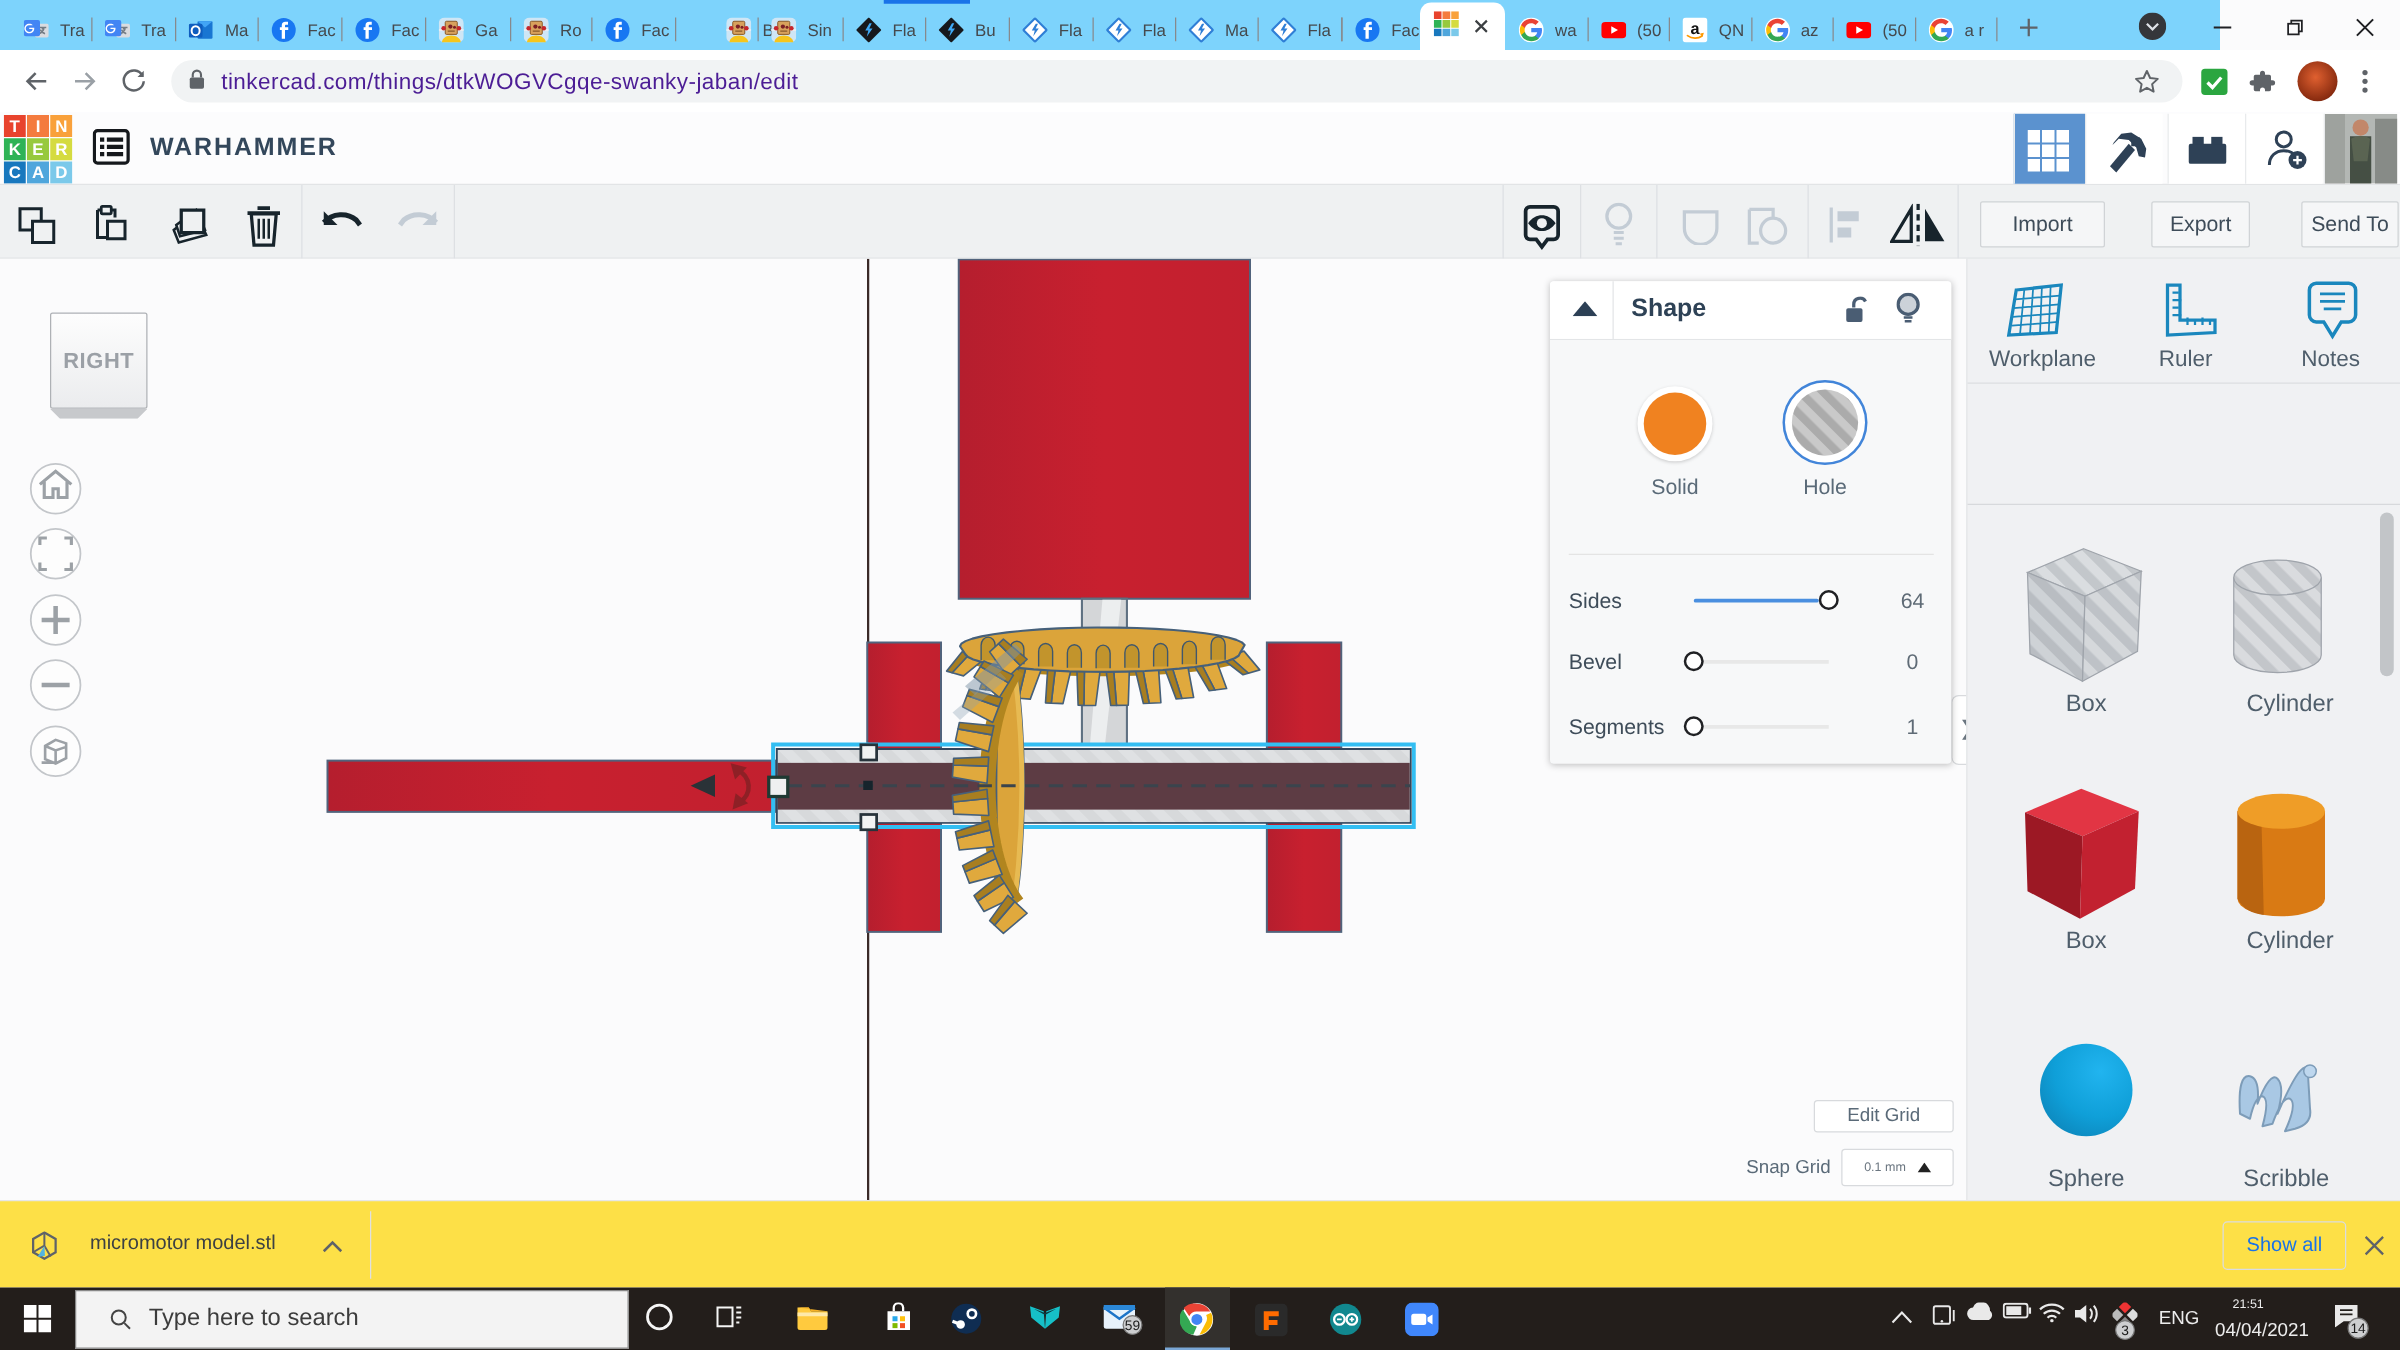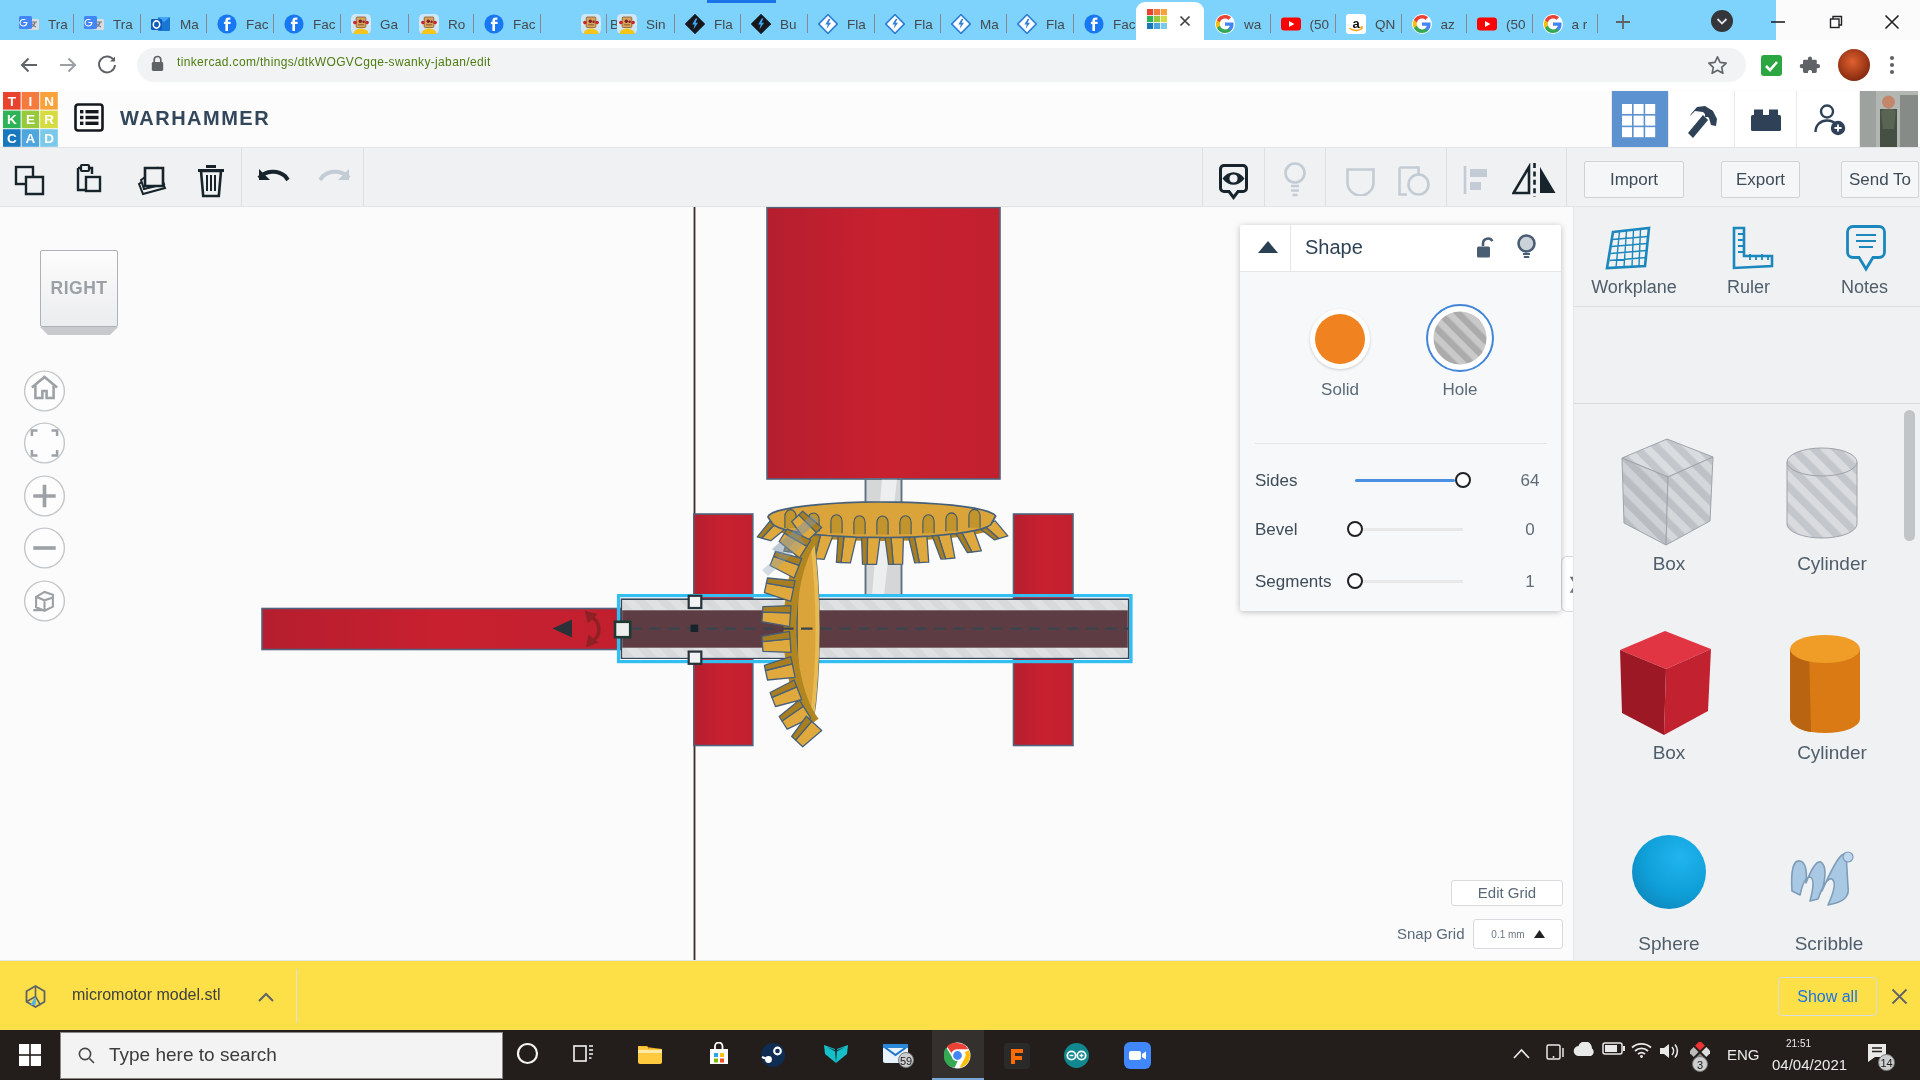--- a/index.html
+++ b/index.html
@@ -9,21 +9,21 @@
 .tab .fi{margin-left:11px;width:20px;height:20px;flex:none}
 .tab .fi svg{display:block}
 .tab .tl{margin-left:9px;font-size:13.5px;color:#45494d;white-space:nowrap}
 .tsep{position:absolute;top:13.5px;width:1px;height:19px;background:#87898c}
 #activetab{position:absolute;left:1136px;top:2px;width:68px;height:38px;background:#fff;border-radius:9px 9px 0 0;display:flex;align-items:center}
 #activetab .fi{margin-left:11px}
 #activetab .tx{margin-left:12px}
 #chromebar{position:absolute;left:0;top:40px;width:1920px;height:50px;background:#fff}
 .cb{position:absolute}
 #omnibox{position:absolute;left:137px;top:8px;width:1609px;height:34px;border-radius:17px;background:#f1f3f4}
-#url{position:absolute;left:177px;top:15px;font-size:12px;color:#4d7c0f;letter-spacing:0.35px}
+#url{position:absolute;left:177px;top:15px;font-size:18px;color:#4c1d95;letter-spacing:0.35px}
 #avatar{position:absolute;left:1838px;top:9px;width:32px;height:32px;border-radius:50%;background:radial-gradient(circle at 45% 40%,#e06030,#8a2c10 70%,#5e1c08)}
 #tcheader{position:absolute;left:0;top:90px;width:1920px;height:58px;background:#fcfcfd;border-bottom:1px solid #e2e4e6}
 #docname{position:absolute;left:120px;top:17px;font-size:20px;font-weight:bold;color:#33475b;letter-spacing:1.5px}
 .hcell{position:absolute;top:1px;height:56px;border-left:1px solid #e8eaec;background:#fff}
 #hphoto{position:absolute;left:1860px;top:1px;width:58px;height:56px;overflow:hidden}
 #tctoolbar{position:absolute;left:0;top:148px;width:1920px;height:59px;background:#eff1f2;border-bottom:1px solid #e1e3e5}
 .tsep2{position:absolute;top:0;width:1px;height:59px;background:#dde0e3}
 .ti{position:absolute}
 .tbtn{position:absolute;top:13px;height:37px;background:#f5f6f7;border:1px solid #d0d3d6;border-radius:2px;
  font-size:17px;color:#3e4c59;text-align:center;line-height:35px}
@@ -35,38 +35,38 @@
 #editgrid{position:absolute;left:1451px;top:673px;width:112px;height:26px;background:#fff;border:1px solid #d8dadd;border-radius:3px;
  font-size:15px;color:#5a6a78;text-align:center;line-height:24px}
 #snaplabel{position:absolute;left:1397px;top:718px;font-size:15px;color:#5a6a78}
 #snapbox{position:absolute;left:1473px;top:712px;width:90px;height:30px;background:#fff;border:1px solid #d8dadd;border-radius:3px;
  font-size:10px;color:#6b7680;display:flex;align-items:center;justify-content:center}
 #expander{position:absolute;left:1561px;top:349px;width:25px;height:56px;background:#fff;border:1px solid #d8dadd;border-right:none;
  border-radius:6px 0 0 6px;color:#6b7680;font-size:16px;text-align:center;line-height:54px}
 #panel{position:absolute;left:1240px;top:225px;width:321px;height:386px;background:#f7f8f9;border-radius:3px;
  box-shadow:0 1px 6px rgba(0,0,0,0.25)}
 #panelhead{position:absolute;left:0;top:0;width:321px;height:47px;background:#fff;border-bottom:1px solid #e3e5e7;border-radius:3px 3px 0 0}
-#paneltitle{position:absolute;left:65px;top:11px;font-size:20px;font-weight:normal;color:#2e4256}
+#paneltitle{position:absolute;left:65px;top:11px;font-size:20px;font-weight:bold;color:#2e4256}
 .plabel{position:absolute;text-align:center;font-size:17px;color:#5a6a78}
 .slabel{position:absolute;left:15px;font-size:17px;color:#3e4c59}
 .sval{position:absolute;left:270px;width:40px;font-size:17px;color:#5f6b76;text-align:center}
 .knob{position:absolute;width:16px;height:16px;border-radius:50%;background:#fff;border:2px solid #202124}
 #sidebar{position:absolute;left:1573px;top:207px;width:347px;height:753px;background:#f0f1f3;border-left:1px solid #e4e6e8}
 .sblabel{position:absolute;text-align:center;font-size:18px;color:#4f5e6b}
 .glabel{position:absolute;width:130px;text-align:center;font-size:19px;color:#4f5e6b}
 #shapecard{position:absolute;left:9px;top:107px;width:334px;height:78px;background:#f8f9fa;border:1px solid #e3e5e7;border-radius:8px}
 #sc1{position:absolute;left:16px;top:10px;font-size:15px;color:#42586b}
 #sc2{position:absolute;left:16px;top:33px;font-size:23px;color:#44586c}
 #dlbar{position:absolute;left:0;top:960px;width:1920px;height:70px;background:#fde047;border-top:1px solid #e6e6e6}
 #dlname{position:absolute;left:72px;top:25px;font-size:16px;color:#3c4043}
 #showall{position:absolute;left:1778px;top:16px;width:99px;height:39px;border:1px solid #dadce0;border-radius:4px;
  font-size:16px;color:#1a73e8;text-align:center;line-height:37px}
 #taskbar{position:absolute;left:0;top:1030px;width:1920px;height:50px;background:#231e1b}
 #searchbox{position:absolute;left:60px;top:1.5px;width:443px;height:47px;background:#f3f3f3;border:1px solid #888;
- display:flex;align-items:center;padding-left:17px;font-size:19px;color:#3c3c3c}
+ display:flex;align-items:center;padding-left:27px;font-size:19px;color:#3c3c3c}
 .tbi{position:absolute;top:12px}
 .badge{position:absolute;width:16px;height:16px;border-radius:8px;background:#cdced0;color:#1b1b1b;font-size:11px;
  text-align:center;line-height:16px;border:1px solid #777}
 .trtext{position:absolute;color:#ececec}
 
 </style></head><body>
 <div id="tabstrip">
 <div class="tab" style="left:8px;width:65px">
       <span class="fi">
         <svg width="20" height="20" viewBox="0 0 20 20">

